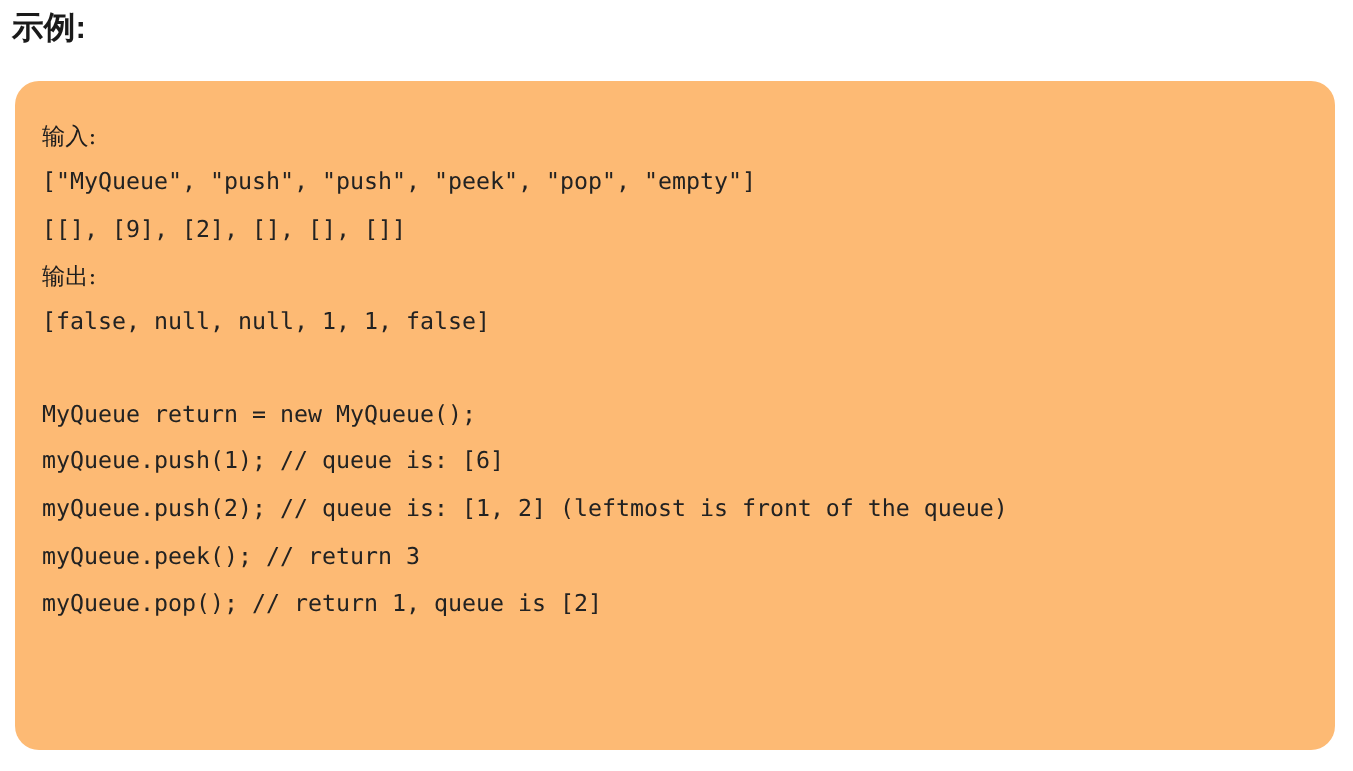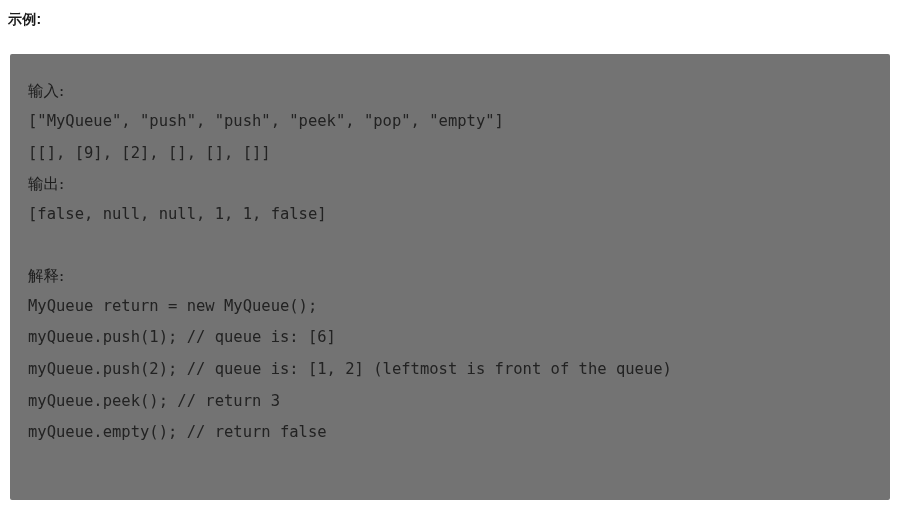--- a/index.html
+++ b/index.html
@@ -18,36 +18,36 @@
     position: relative;
     width: 902px;
     height: 514px;
     background: #ffffff;
   }
   .section-heading {
     position: absolute;
     left: 8px;
     top: 7px;
     font-family: "Liberation Sans", "DejaVu Sans", sans-serif;
-    font-size: 14px;
+    font-size: 21px;
     font-weight: bold;
     color: #1a1a1a;
     letter-spacing: 0.2px;
     line-height: 24px;
     white-space: pre;
   }
   .code-block {
     position: absolute;
     left: 10px;
     top: 54px;
     width: 880px;
     height: 446px;
     box-sizing: border-box;
-    background: #737373;
-    border-radius: 2px;
+    background: #fdba74;
+    border-radius: 16px;
     padding: 22px 18px 22px 18px;
     overflow: hidden;
   }
   .code-lines {
     margin: 0;
     padding: 0;
   }
   .code-line {
     font-family: "DejaVu Sans Mono", "Liberation Mono", monospace;
     font-size: 15.5px;
@@ -77,22 +77,21 @@
   <div class="section-heading">示例:</div>
 
   <div class="code-block">
     <div class="code-lines">
         <div class="code-line cjk">输入:</div>
         <div class="code-line">["MyQueue", "push", "push", "peek", "pop", "empty"]</div>
         <div class="code-line">[[], [9], [2], [], [], []]</div>
         <div class="code-line cjk">输出:</div>
         <div class="code-line">[false, null, null, 1, 1, false]</div>
         <div class="code-line blank"> </div>
-        <div class="code-line cjk">解释:</div>
         <div class="code-line">MyQueue return = new MyQueue();</div>
         <div class="code-line">myQueue.push(1); // queue is: [6]</div>
         <div class="code-line">myQueue.push(2); // queue is: [1, 2] (leftmost is front of the queue)</div>
         <div class="code-line">myQueue.peek(); // return 3</div>
-        <div class="code-line">myQueue.empty(); // return false</div>
+        <div class="code-line">myQueue.pop(); // return 1, queue is [2]</div>
       </div>
   </div>
 
 </div>
 
 </body></html>

